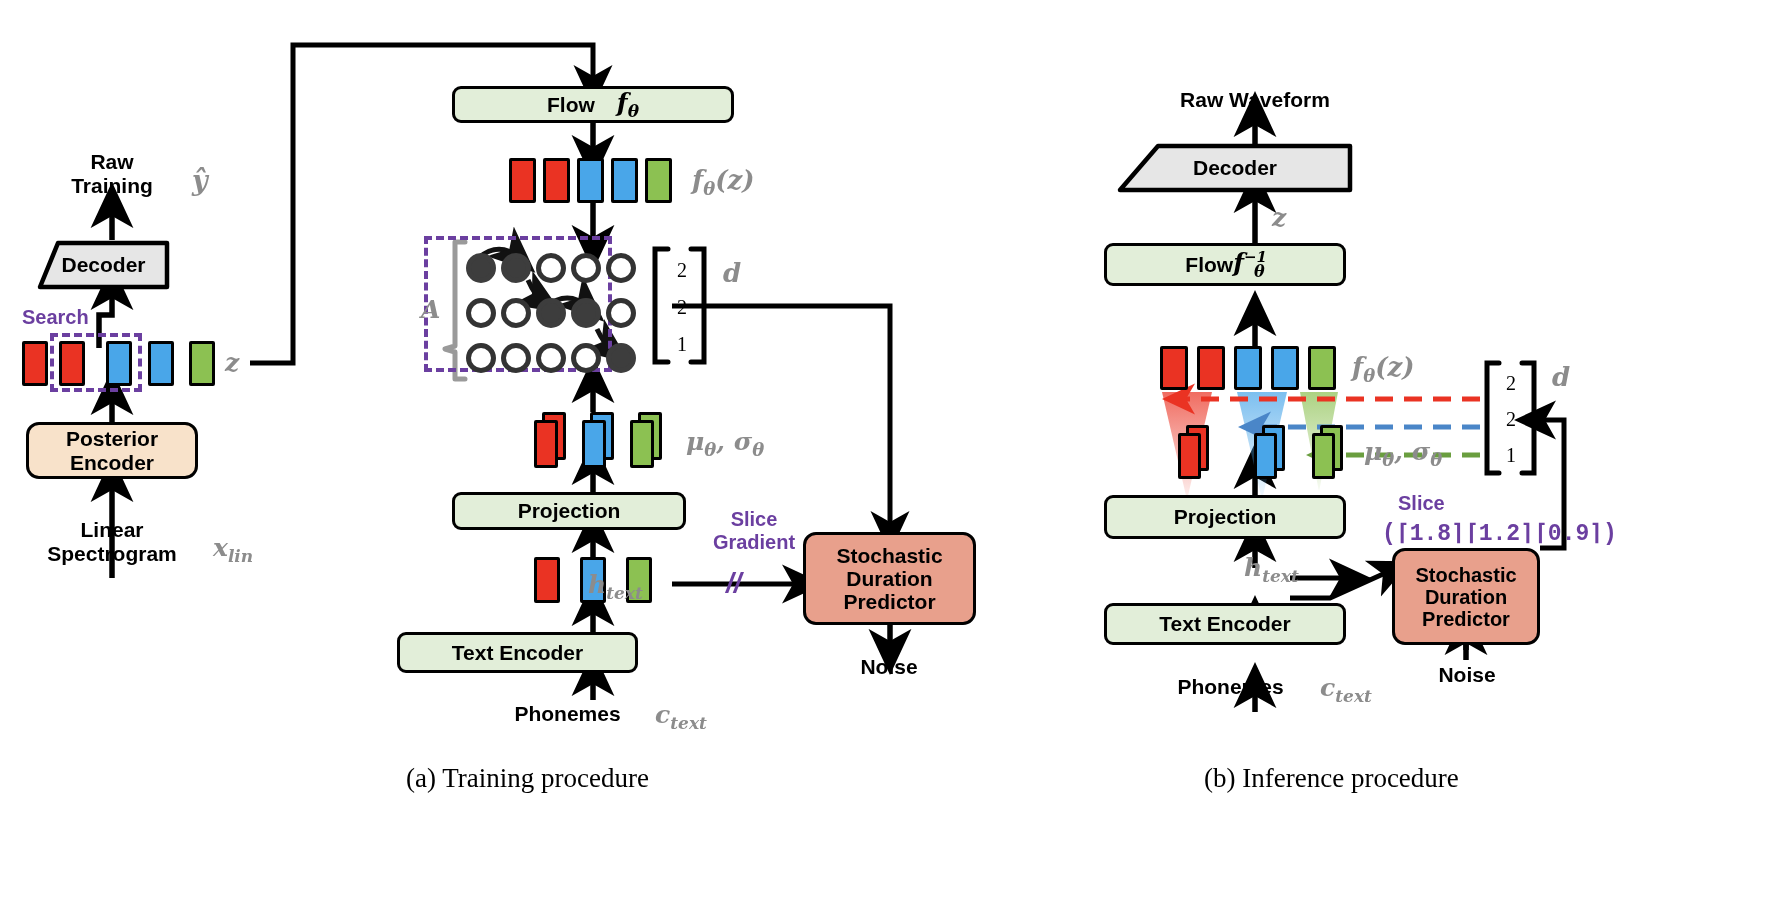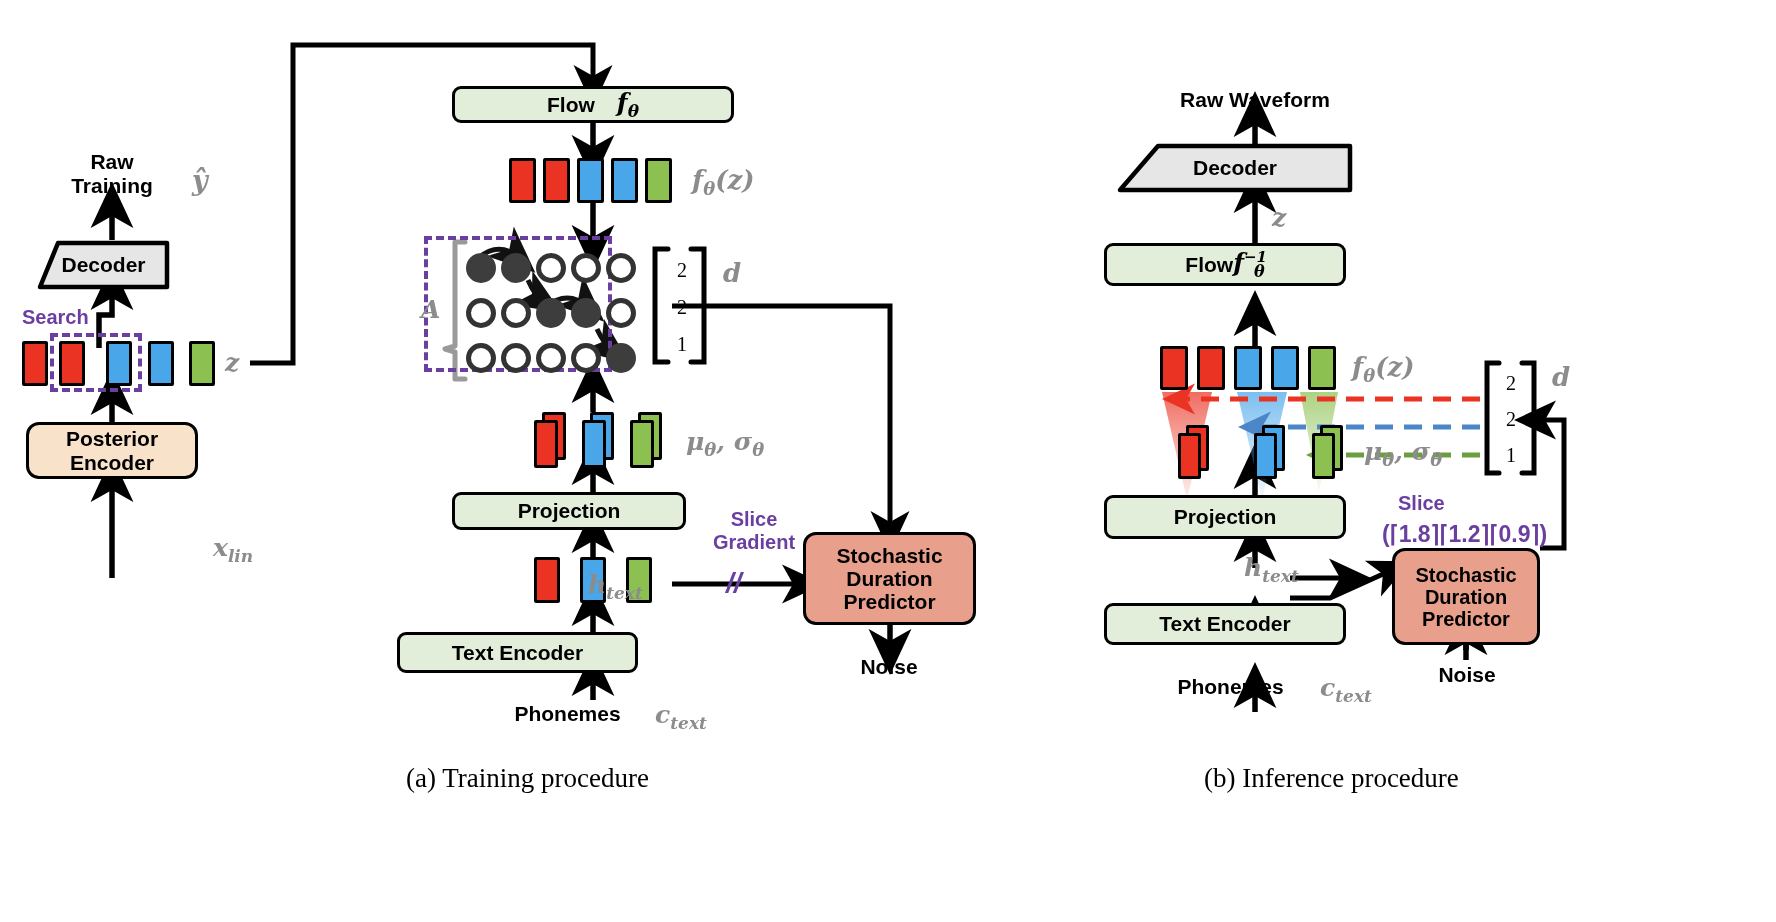--- a/index.html
+++ b/index.html
@@ -168,20 +168,22 @@
 <div class="cell c-blue" style="left:148px;top:341px;width:26px;height:45px;"></div>
 <div class="cell c-green" style="left:189px;top:341px;width:26px;height:45px;"></div>
 
 <div class="math" style="left:225px;top:348px;font-size:25px;">z</div>
 
 <div class="box peach" style="left:26px;top:422px;width:172px;height:57px;border-radius:13px;">
   <span style="white-space:pre-line;">Posterior
 Encoder</span>
 </div>
 
+<div class="lbl" style="left:14px;top:518px;width:196px;">Linear
+Spectrogram</div>
 
 <div class="math" style="left:213px;top:533px;font-size:25px;">x<sub style="font-size:17px;">lin</sub></div>
 
 <div class="box green" style="left:452px;top:86px;width:282px;height:37px;">
   <span>Flow</span>
   <span class="math" style="position:static;margin-left:22px;color:#000;font-size:25px;">f<sub style="font-size:17px;">θ</sub></span>
 </div>
 
 <div class="cell c-red" style="left:509px;top:158px;width:27px;height:45px;"></div>
 <div class="cell c-red" style="left:543px;top:158px;width:27px;height:45px;"></div>
@@ -293,21 +295,21 @@
 <div class="cell c-red" style="left:1178px;top:433px;width:23px;height:46px;"></div>
 <div class="cell c-blue" style="left:1262px;top:425px;width:23px;height:46px;"></div>
 <div class="cell c-blue" style="left:1254px;top:433px;width:23px;height:46px;"></div>
 <div class="cell c-green" style="left:1320px;top:425px;width:23px;height:46px;"></div>
 <div class="cell c-green" style="left:1312px;top:433px;width:23px;height:46px;"></div>
 
 <div class="math" style="left:1364px;top:437px;font-size:25px;">μ<sub style="font-size:18px;">θ</sub>, σ<sub style="font-size:18px;">θ</sub></div>
 
 <div class="plabel" style="left:1398px;top:492px;">Slice</div>
 <div class="plabel" style="left:1382px;top:521px;font-size:23px;
-     font-family:Liberation Sans, sans-serif;">(⌈1.8⌉⌈1.2⌉⌈0.9⌉)</div>
+     font-family:Liberation Mono, monospace;">(⌈1.8⌉⌈1.2⌉⌈0.9⌉)</div>
 
 <div class="box green" style="left:1104px;top:495px;width:242px;height:44px;">
   <span>Projection</span>
 </div>
 
 <div class="math" style="left:1244px;top:553px;font-size:25px;">h<sub style="font-size:17px;">text</sub></div>
 
 <div class="box green" style="left:1104px;top:603px;width:242px;height:42px;">
   <span>Text Encoder</span>
 </div>

